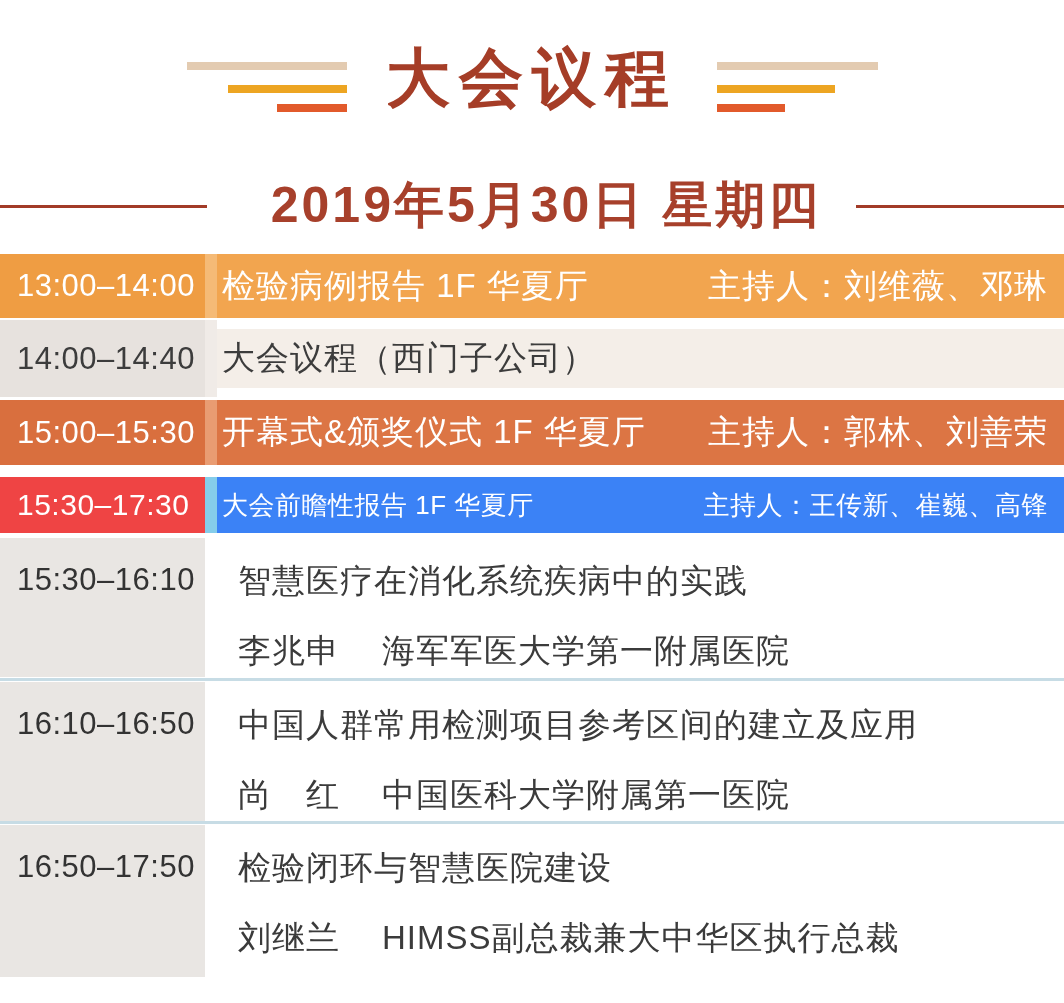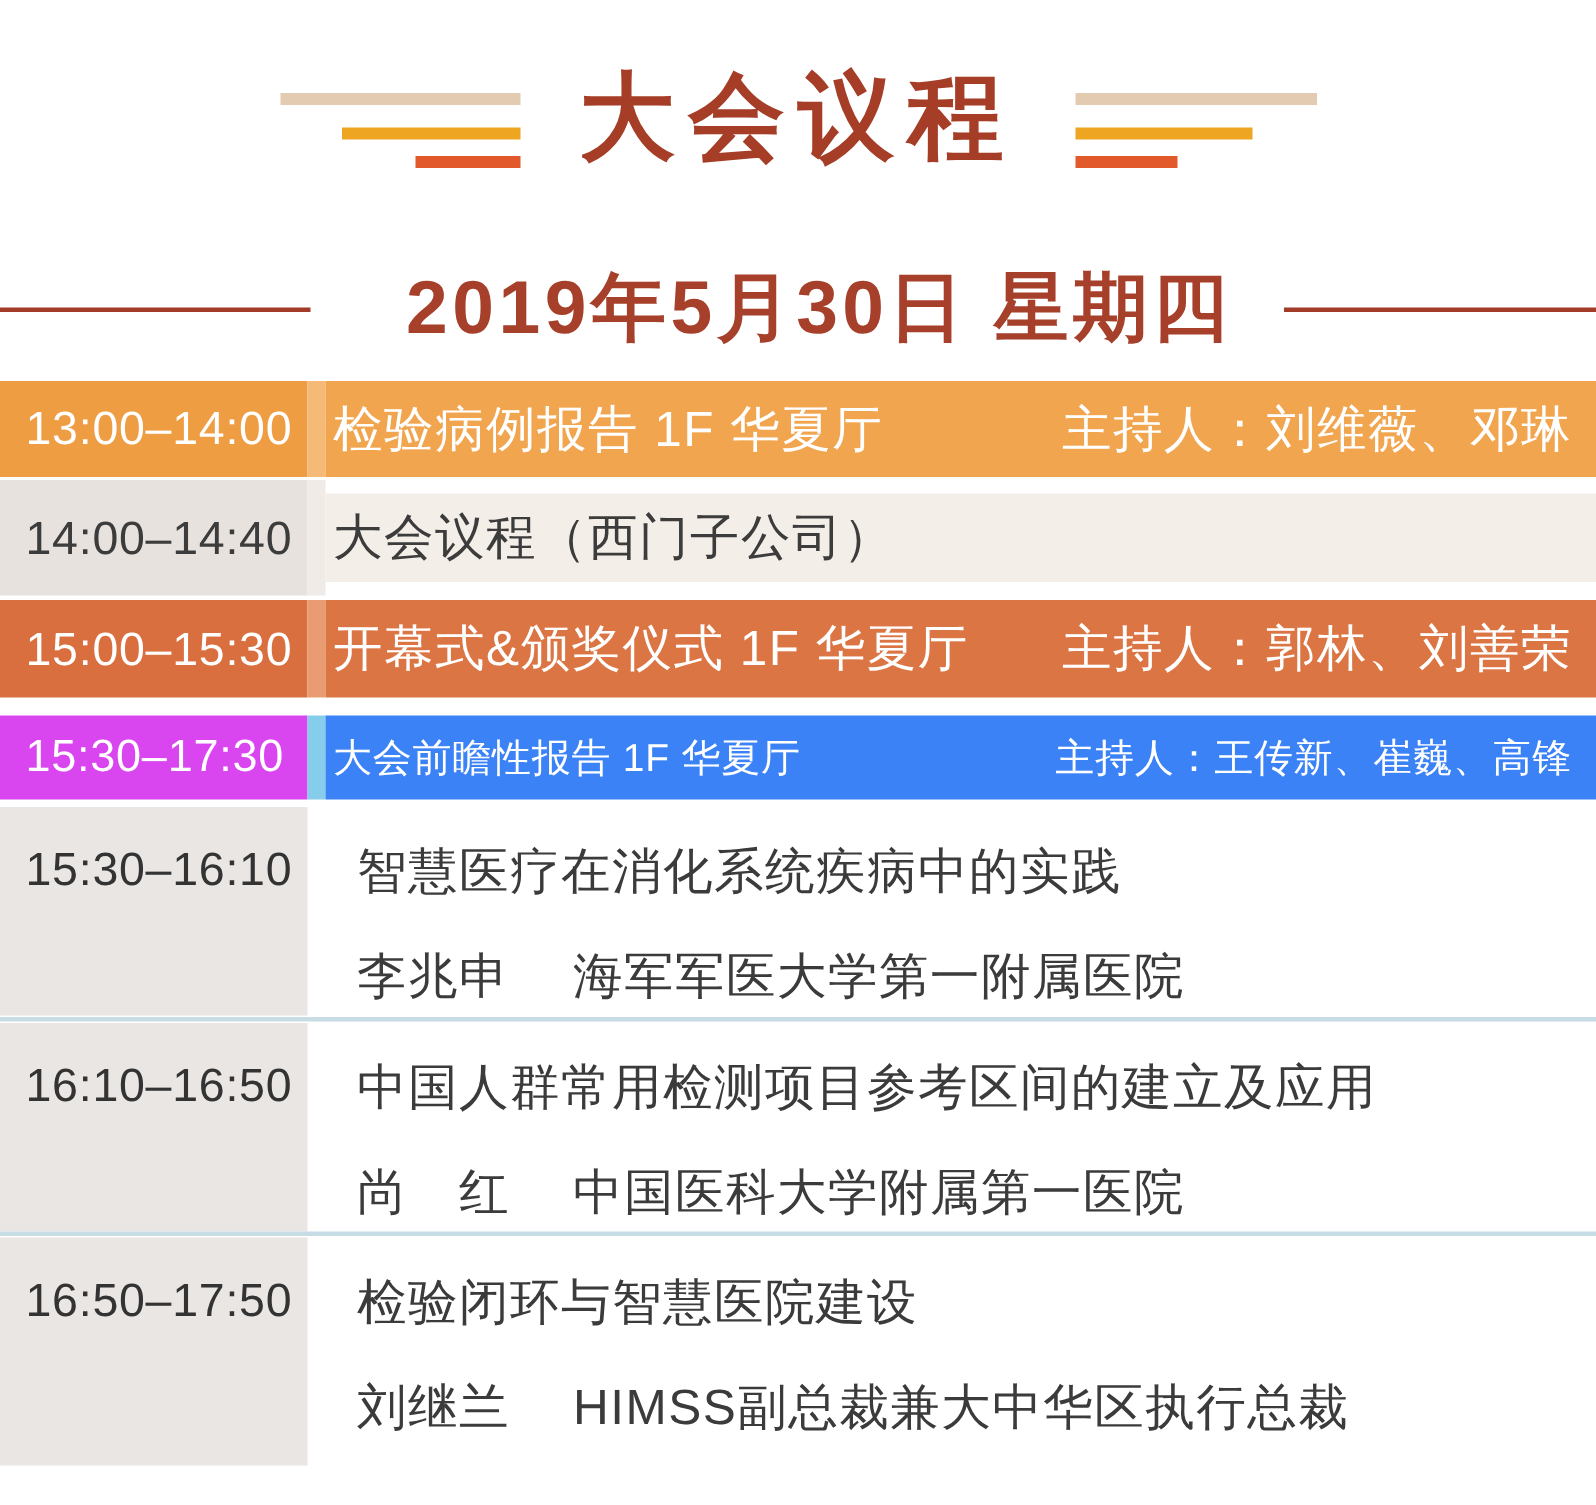--- a/index.html
+++ b/index.html
@@ -60,21 +60,21 @@
   .row-2 .cell-time { background:#E7E2DE; }
   .row-2 .cell-gap  { background:#F0EBE7; }
   .row-2 .cell-main { background:#F4EEE8; margin:9px 0; }
 
   .row-3 { top:400px; height:65px; }
   .row-3 .cell-time { background:#D96F3E; }
   .row-3 .cell-gap  { background:#E99C72; }
   .row-3 .cell-main { background:#DC7544; }
 
   .row-4 { top:477px; height:56px; }
-  .row-4 .cell-time { background:#d946ef; font-size:30px; }
+  .row-4 .cell-time { background:#ef4444; font-size:30px; }
   .row-4 .cell-gap  { background:#85CDEA; }
   .row-4 .cell-main { background:#3b82f6; font-size:26px; letter-spacing:0.5px; }
 
   
   .session { position:absolute; left:0; width:1064px; display:flex; color:#3B3B3B;gap:16px; }
   .session .cell-time {
     align-items:flex-start; padding-top:24px;
     background:#E9E6E3; color:#333333;
   }
   .cell-body { flex:1; box-sizing:border-box; padding-left:17px; padding-top:22px; }

